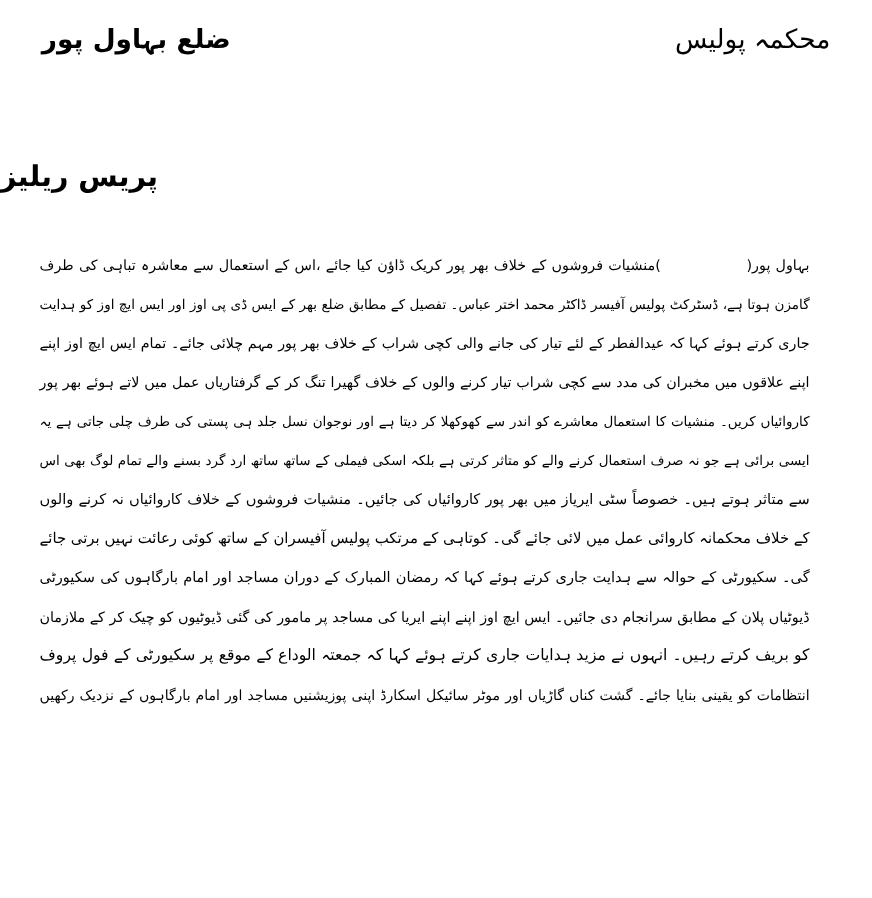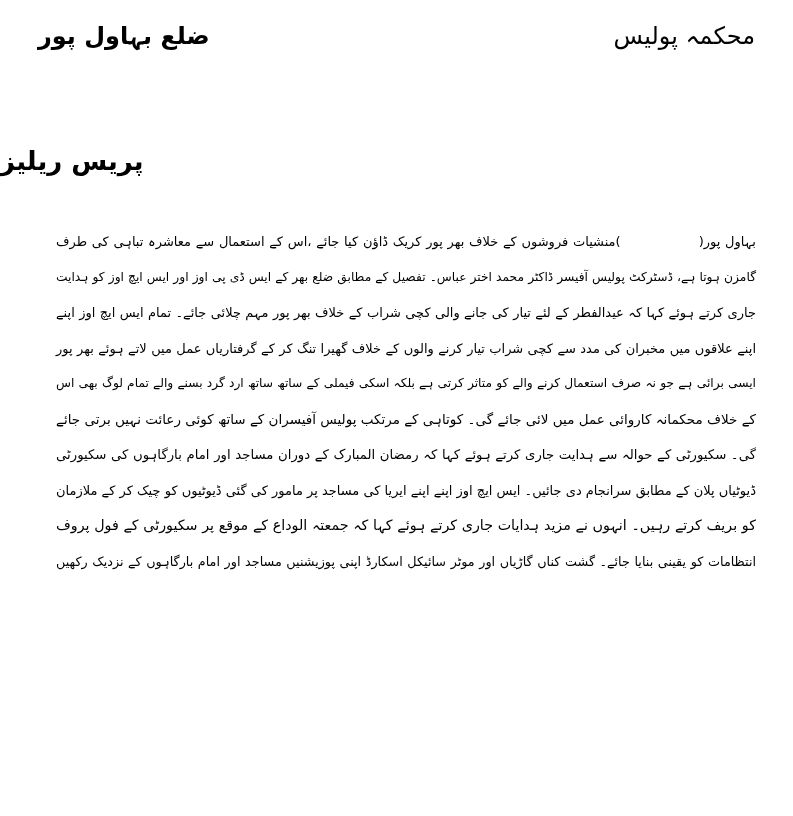--- a/index.html
+++ b/index.html
@@ -40,21 +40,21 @@
       width: 793px;
       text-align: left;
       font-size: 26px;
       font-weight: bold;
       direction: rtl;
       margin-top: 13px;
     }
     .body-text {
       position: absolute;
       top: 224px;
-      left: 56px;
+      left: 36px;
       width: 700px;
       direction: rtl;
     }
     .line {
       display: block;
       height: 35.5px;
       line-height: 35.5px;
       font-size: 16.5px;
       white-space: nowrap;
       text-align: justify;
@@ -74,19 +74,21 @@
 <div class="header-right">محکمہ پولیس</div>
 <div class="header-left">ضلع بہاول پور</div>
 
 <div class="title">پریس ریلیز</div>
 
 <div class="body-text">
   <span class="line" style="font-size: 13px;"><span>بہاول پور(</span><span class="gap"></span><span>)</span><span>منشیات فروشوں کے خلاف بھر پور کریک ڈاؤن کیا جائے ،اس کے استعمال سے معاشرہ تباہی کی طرف</span></span>
   <span class="line" style="font-size: 12.25px;">گامزن ہوتا ہے، ڈسٹرکٹ پولیس آفیسر ڈاکٹر محمد اختر عباس۔ تفصیل کے مطابق ضلع بھر کے ایس ڈی پی اوز اور ایس ایچ اوز کو ہدایت</span>
   <span class="line" style="font-size: 13px;">جاری کرتے ہوئے کہا کہ عیدالفطر کے لئے تیار کی جانے والی کچی شراب کے خلاف بھر پور مہم چلائی جائے۔ تمام ایس ایچ اوز اپنے</span>
   <span class="line" style="font-size: 13px;">اپنے علاقوں میں مخبران کی مدد سے کچی شراب تیار کرنے والوں کے خلاف گھیرا تنگ کر کے گرفتاریاں عمل میں لاتے ہوئے بھر پور</span>
+  <span class="line" style="font-size: 12.25px;">کاروائیاں کریں۔ منشیات کا استعمال معاشرے کو اندر سے کھوکھلا کر دیتا ہے اور نوجوان نسل جلد ہی پستی کی طرف چلی جاتی ہے یہ</span>
   <span class="line" style="font-size: 12.25px;">ایسی برائی ہے جو نہ صرف استعمال کرنے والے کو متاثر کرتی ہے بلکہ اسکی فیملی کے ساتھ ساتھ ارد گرد بسنے والے تمام لوگ بھی اس</span>
+  <span class="line" style="font-size: 13.25px;">سے متاثر ہوتے ہیں۔ خصوصاً سٹی ایریاز میں بھر پور کاروائیاں کی جائیں۔ منشیات فروشوں کے خلاف کاروائیاں نہ کرنے والوں</span>
   <span class="line" style="font-size: 13.5px;">کے خلاف محکمانہ کاروائی عمل میں لائی جائے گی۔ کوتاہی کے مرتکب پولیس آفیسران کے ساتھ کوئی رعائت نہیں برتی جائے</span>
   <span class="line" style="font-size: 13.25px;">گی۔ سکیورٹی کے حوالہ سے ہدایت جاری کرتے ہوئے کہا کہ رمضان المبارک کے دوران مساجد اور امام بارگاہوں کی سکیورٹی</span>
   <span class="line" style="font-size: 13px;">ڈیوٹیاں پلان کے مطابق سرانجام دی جائیں۔ ایس ایچ اوز اپنے اپنے ایریا کی مساجد پر مامور کی گئی ڈیوٹیوں کو چیک کر کے ملازمان</span>
   <span class="line" style="font-size: 14.25px;">کو بریف کرتے رہیں۔ انہوں نے مزید ہدایات جاری کرتے ہوئے کہا کہ جمعتہ الوداع کے موقع پر سکیورٹی کے فول پروف</span>
   <span class="line" style="font-size: 12.75px;">انتظامات کو یقینی بنایا جائے۔ گشت کناں گاڑیاں اور موٹر سائیکل اسکارڈ اپنی پوزیشنیں مساجد اور امام بارگاہوں کے نزدیک رکھیں</span>
 </div>
 
 </body></html>

